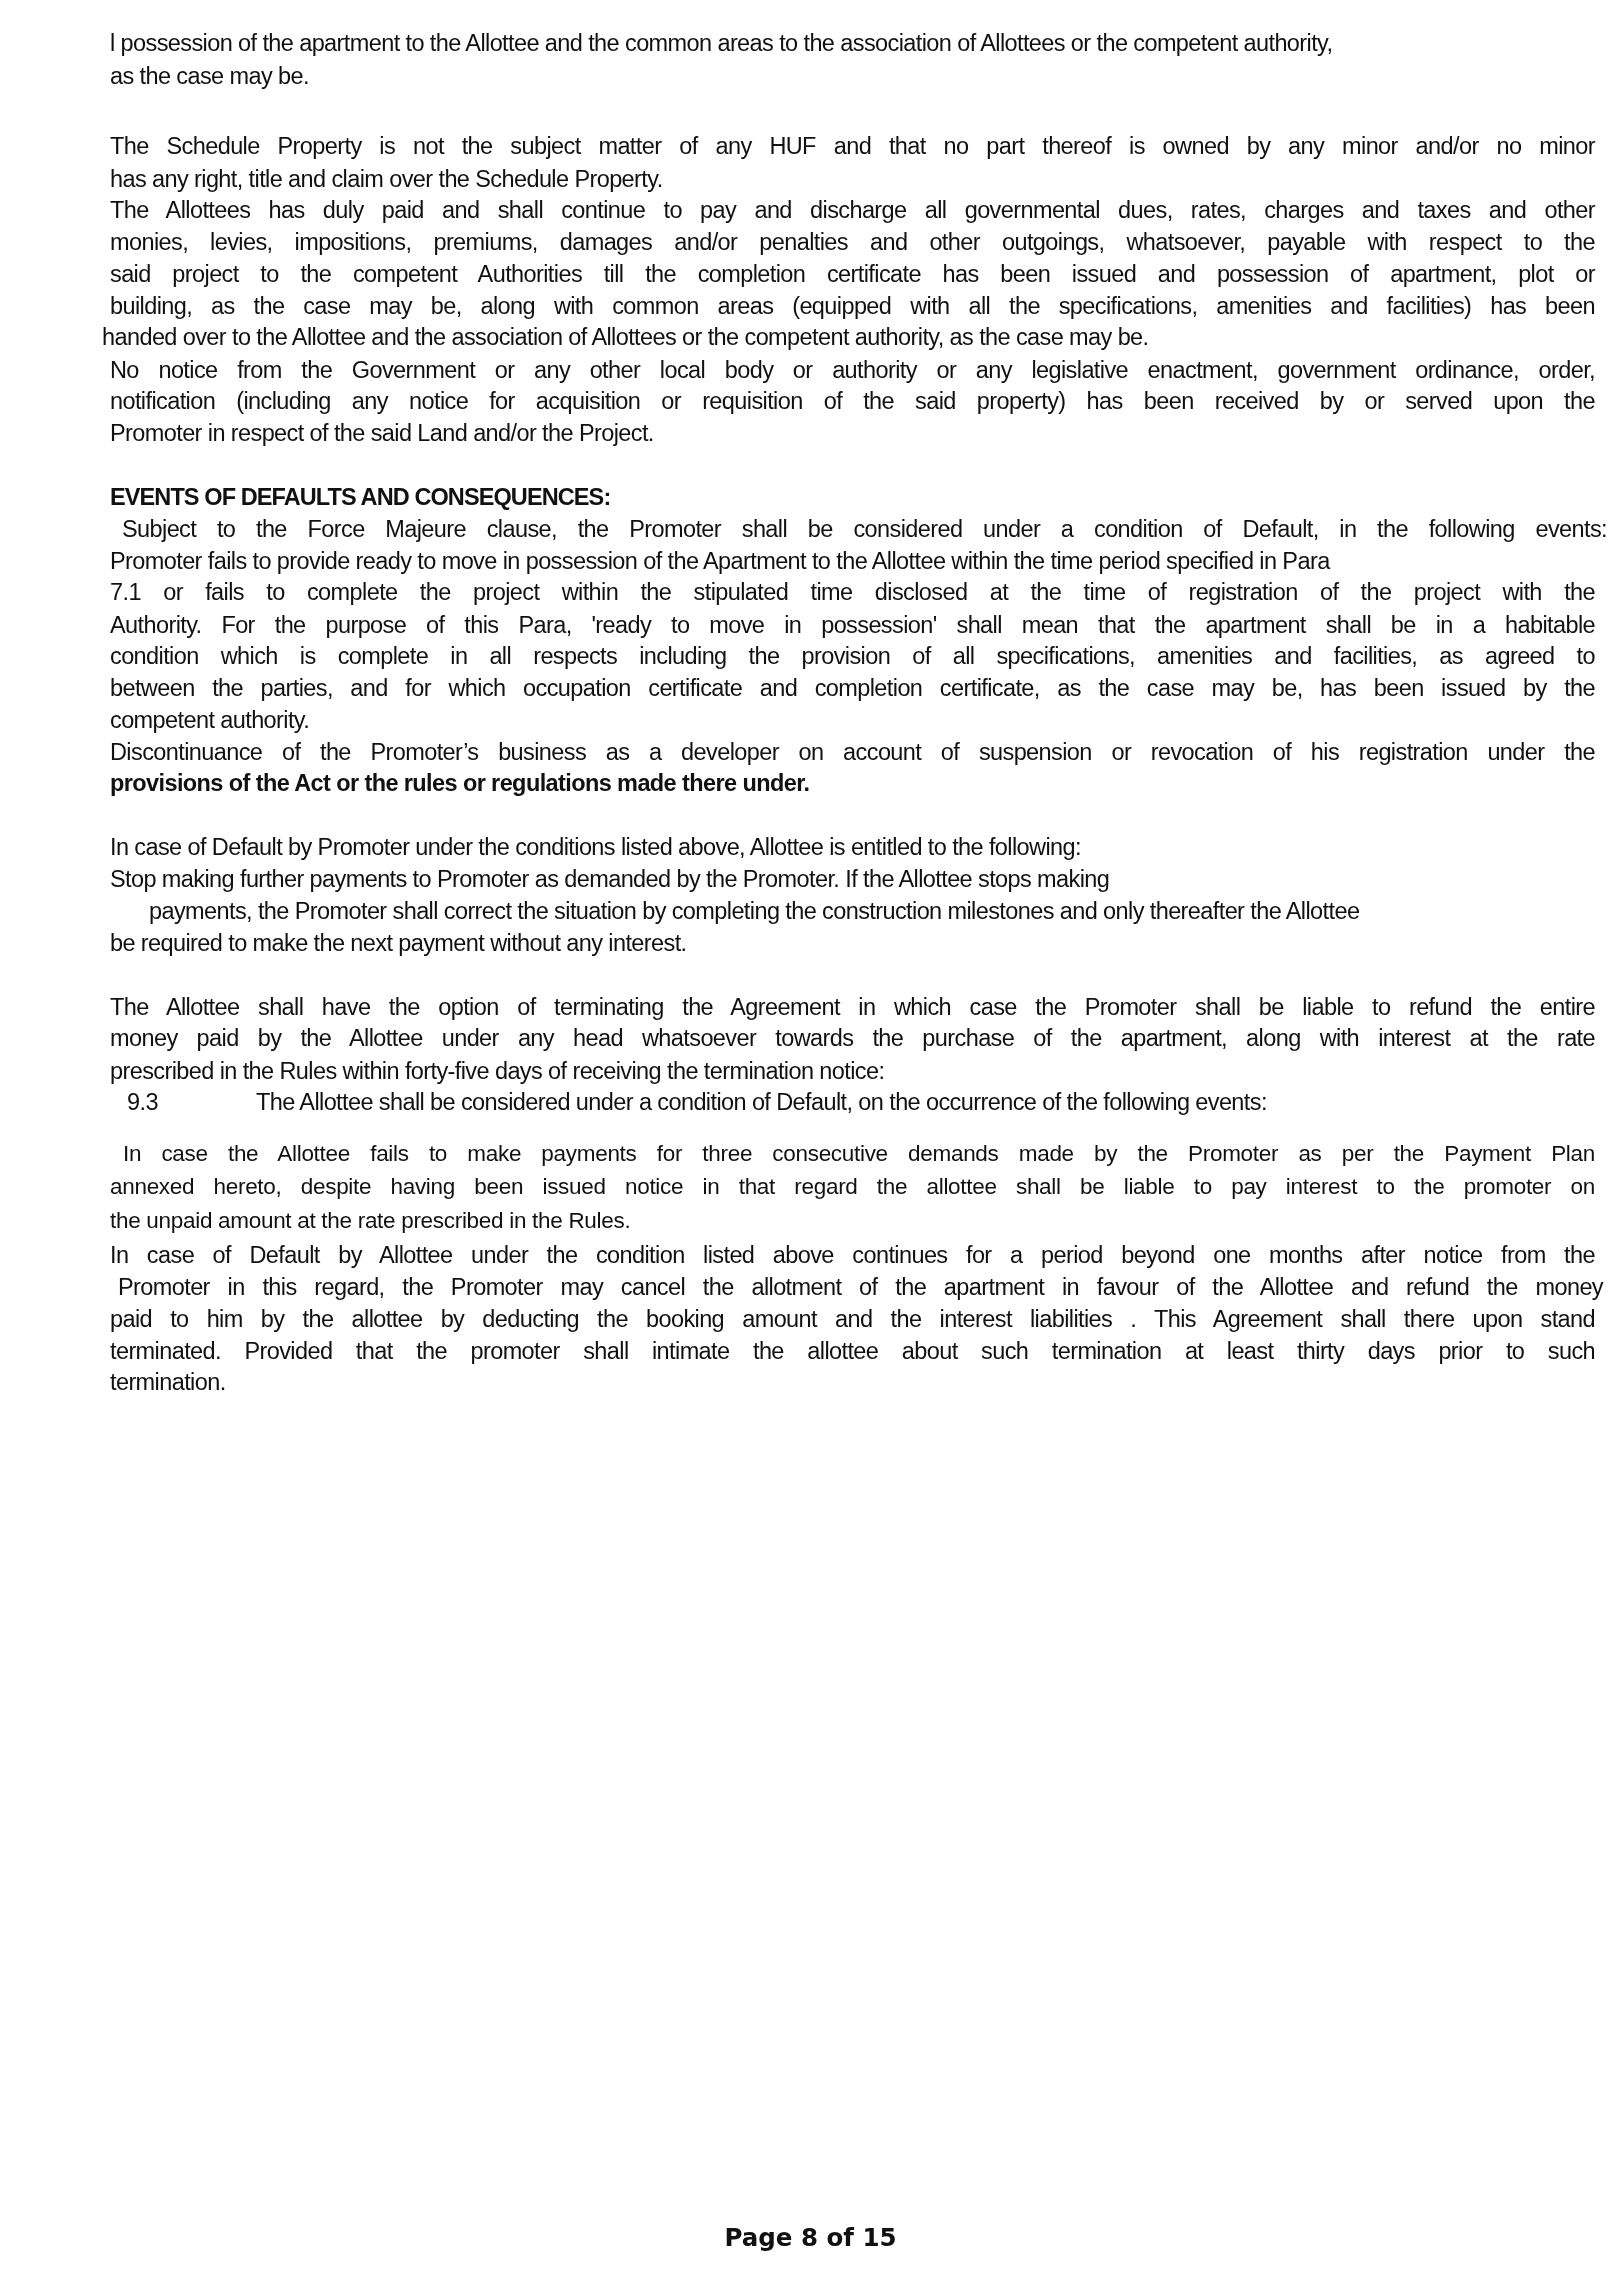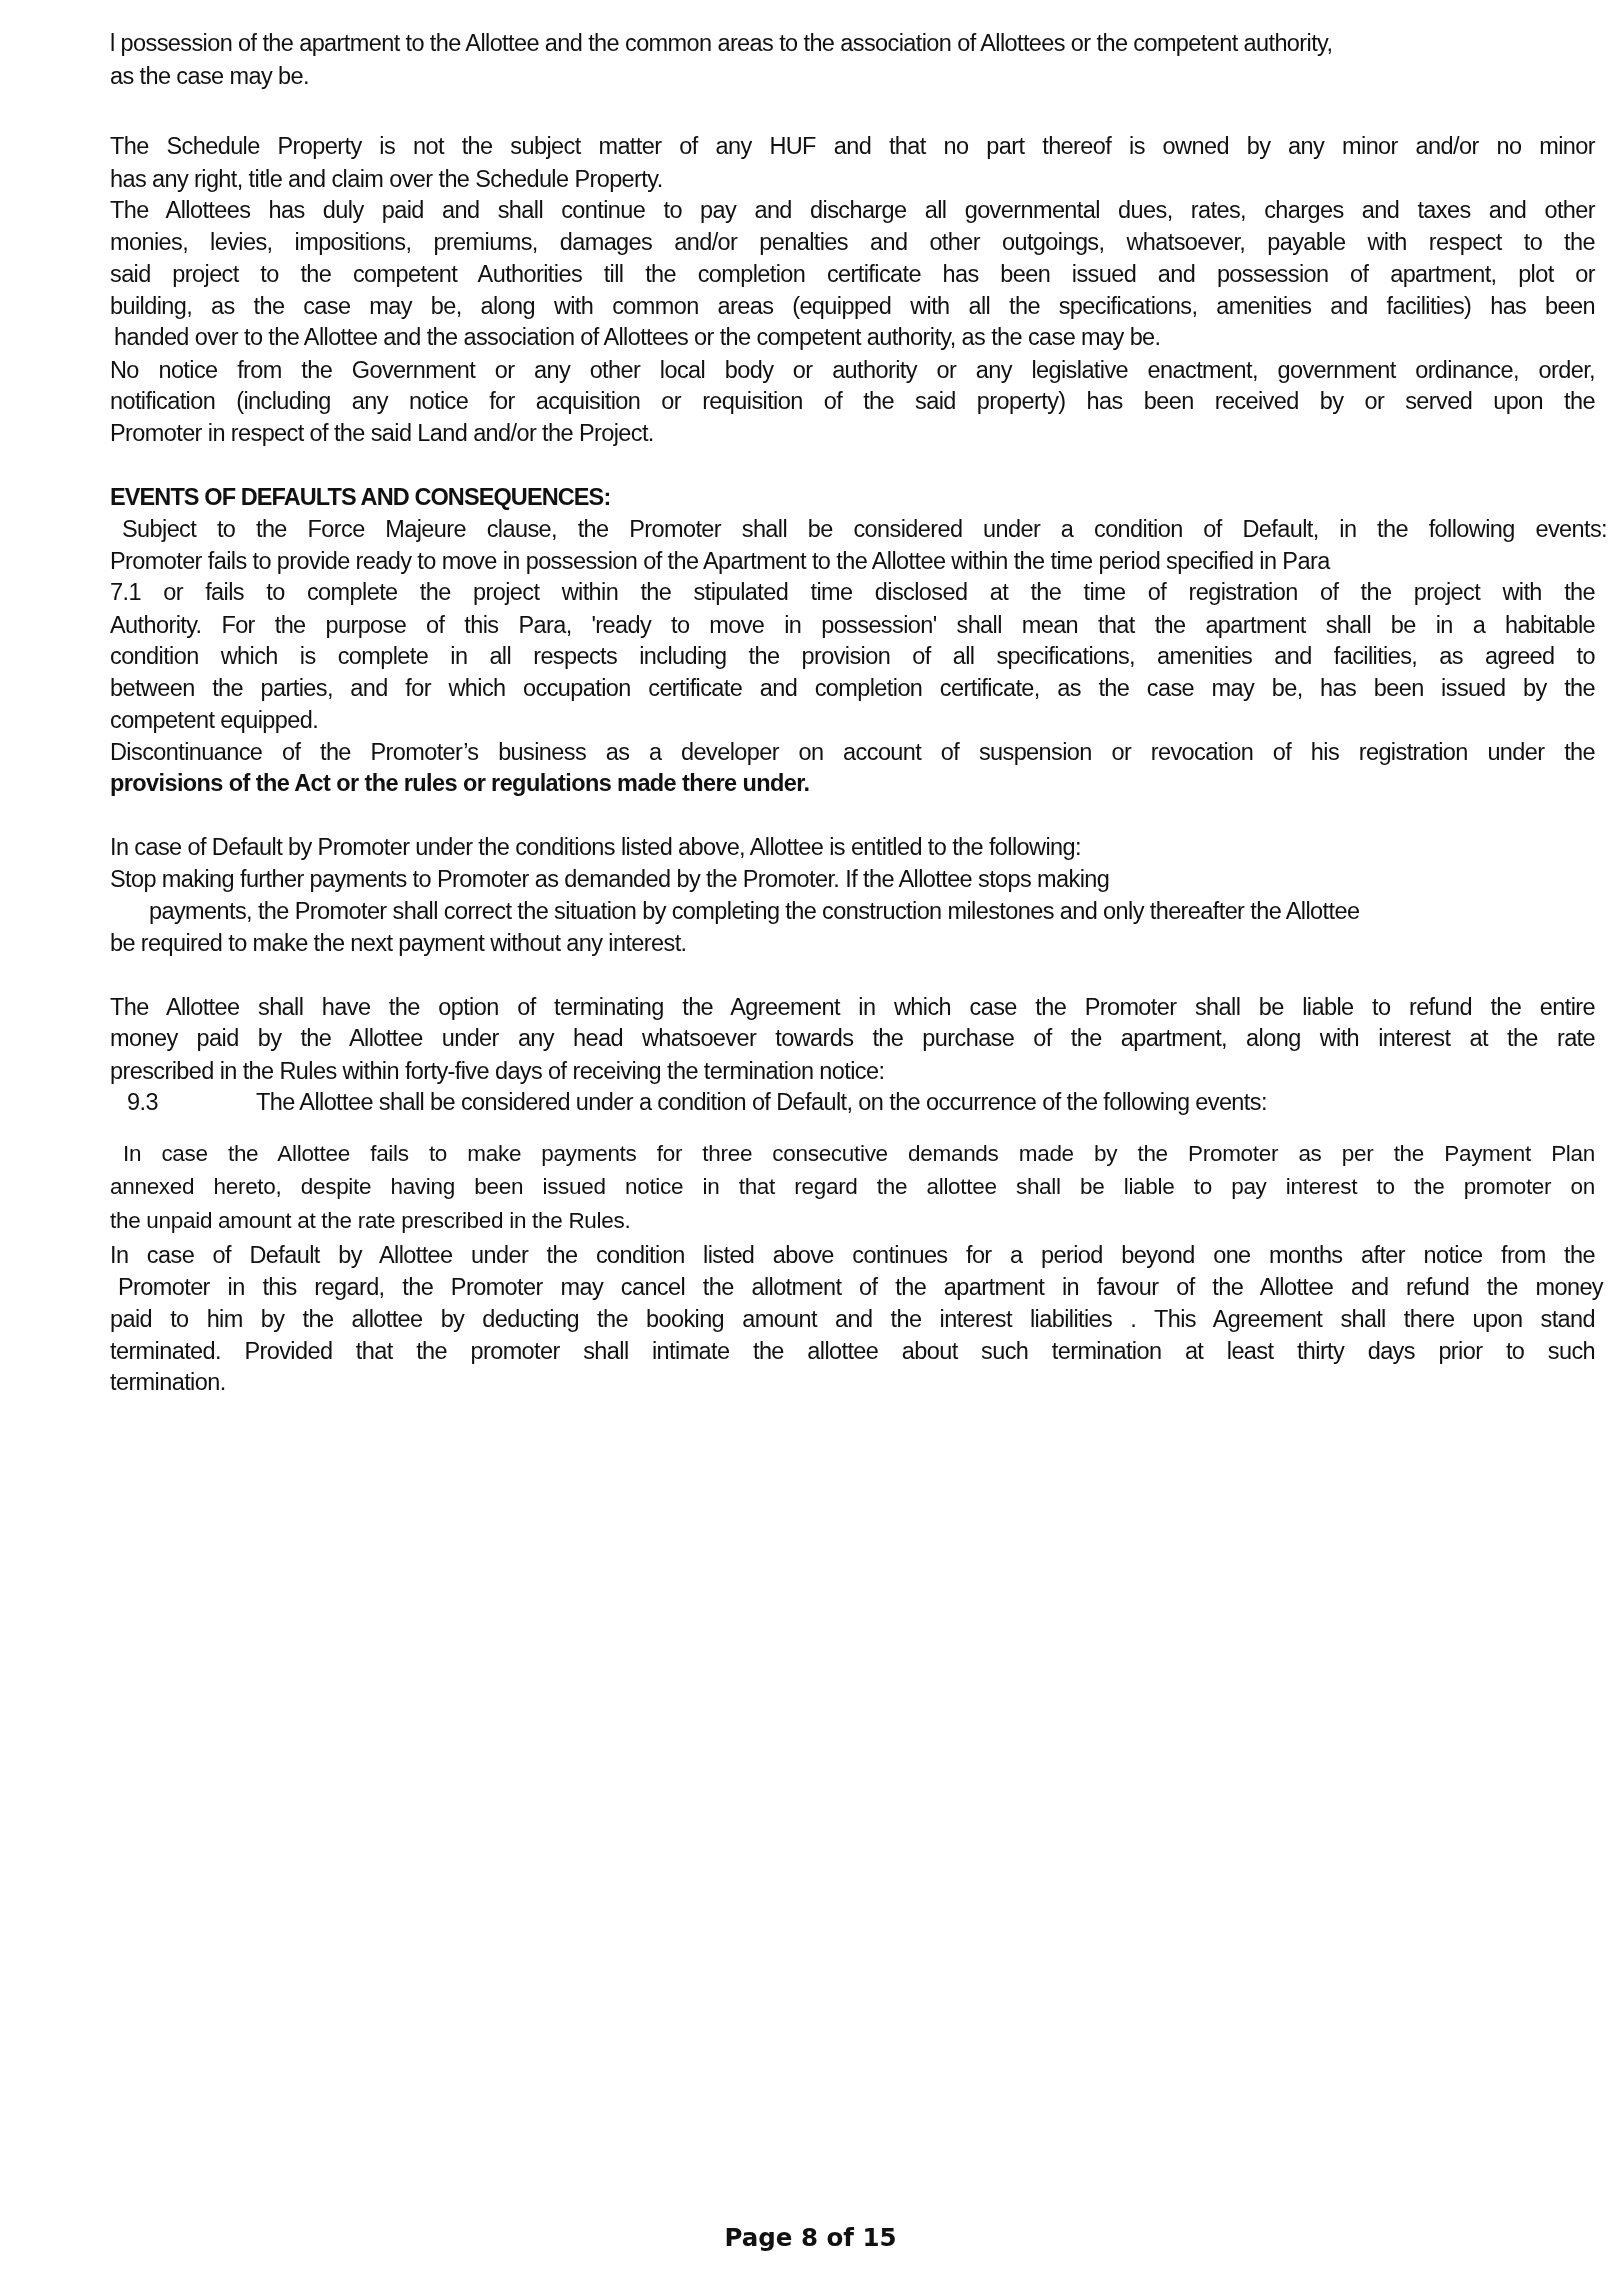--- a/index.html
+++ b/index.html
@@ -20,36 +20,36 @@
     <span class="line" style="top:63px;left:110px;">as the case may be.</span>
   </div>
 
   <div>
     <span class="line full" style="top:133px;left:110px;">The Schedule Property is not the subject matter of any HUF and that no part thereof is owned by any minor and/or no minor</span>
     <span class="line" style="top:166px;left:110px;">has any right, title and claim over the Schedule Property.</span>
     <span class="line full" style="top:197px;left:110px;">The Allottees has duly paid and shall continue to pay and discharge all governmental dues, rates, charges and taxes and other</span>
     <span class="line full" style="top:229px;left:110px;">monies, levies, impositions, premiums, damages and/or penalties and other outgoings, whatsoever, payable with respect to the</span>
     <span class="line full" style="top:261px;left:110px;">said project to the competent Authorities till the completion certificate has been issued and possession of apartment, plot or</span>
     <span class="line full" style="top:293px;left:110px;">building, as the case may be, along with common areas (equipped with all the specifications, amenities and facilities) has been</span>
-    <span class="line" style="top:324px;left:114px;">handed over to the Allottee and the association of Allottees or the competent authority, as the case may be.</span>
+    <span class="line" style="top:324px;left:102px;">handed over to the Allottee and the association of Allottees or the competent authority, as the case may be.</span>
     <span class="line full" style="top:357px;left:110px;">No notice from the Government or any other local body or authority or any legislative enactment, government ordinance, order,</span>
     <span class="line full" style="top:388px;left:110px;">notification (including any notice for acquisition or requisition of the said property) has been received by or served upon the</span>
     <span class="line" style="top:420px;left:110px;">Promoter in respect of the said Land and/or the Project.</span>
   </div>
 
   <span class="line bold" style="top:484px;left:110px;letter-spacing:-0.9px;">EVENTS OF DEFAULTS AND CONSEQUENCES:</span>
 
   <div>
     <span class="line full" style="top:516px;left:122px;">Subject to the Force Majeure clause, the Promoter shall be considered under a condition of Default, in the following events:</span>
     <span class="line" style="top:548px;left:110px;">Promoter fails to provide ready to move in possession of the Apartment to the Allottee within the time period specified in Para</span>
     <span class="line full" style="top:579px;left:110px;">7.1 or fails to complete the project within the stipulated time disclosed at the time of registration of the project with the</span>
     <span class="line full" style="top:612px;left:110px;">Authority. For the purpose of this Para, 'ready to move in possession' shall mean that the apartment shall be in a habitable</span>
     <span class="line full" style="top:643px;left:110px;">condition which is complete in all respects including the provision of all specifications, amenities and facilities, as agreed to</span>
     <span class="line full" style="top:675px;left:110px;">between the parties, and for which occupation certificate and completion certificate, as the case may be, has been issued by the</span>
-    <span class="line" style="top:707px;left:110px;">competent equipped.</span>
+    <span class="line" style="top:707px;left:110px;">competent authority.</span>
     <span class="line full" style="top:739px;left:110px;">Discontinuance of the Promoter’s business as a developer on account of suspension or revocation of his registration under the</span>
     <span class="line" style="top:770px;left:110px;font-weight:bold;">provisions of the Act or the rules or regulations made there under.</span>
   </div>
 
   <div>
     <span class="line" style="top:834px;left:110px;">In case of Default by Promoter under the conditions listed above, Allottee is entitled to the following:</span>
     <span class="line" style="top:866px;left:110px;">Stop making further payments to Promoter as demanded by the Promoter. If the Allottee stops making</span>
     <span class="line" style="top:898px;left:149px;">payments, the Promoter shall correct the situation by completing the construction milestones and only thereafter the Allottee</span>
     <span class="line" style="top:930px;left:110px;">be required to make the next payment without any interest.</span>
   </div>

